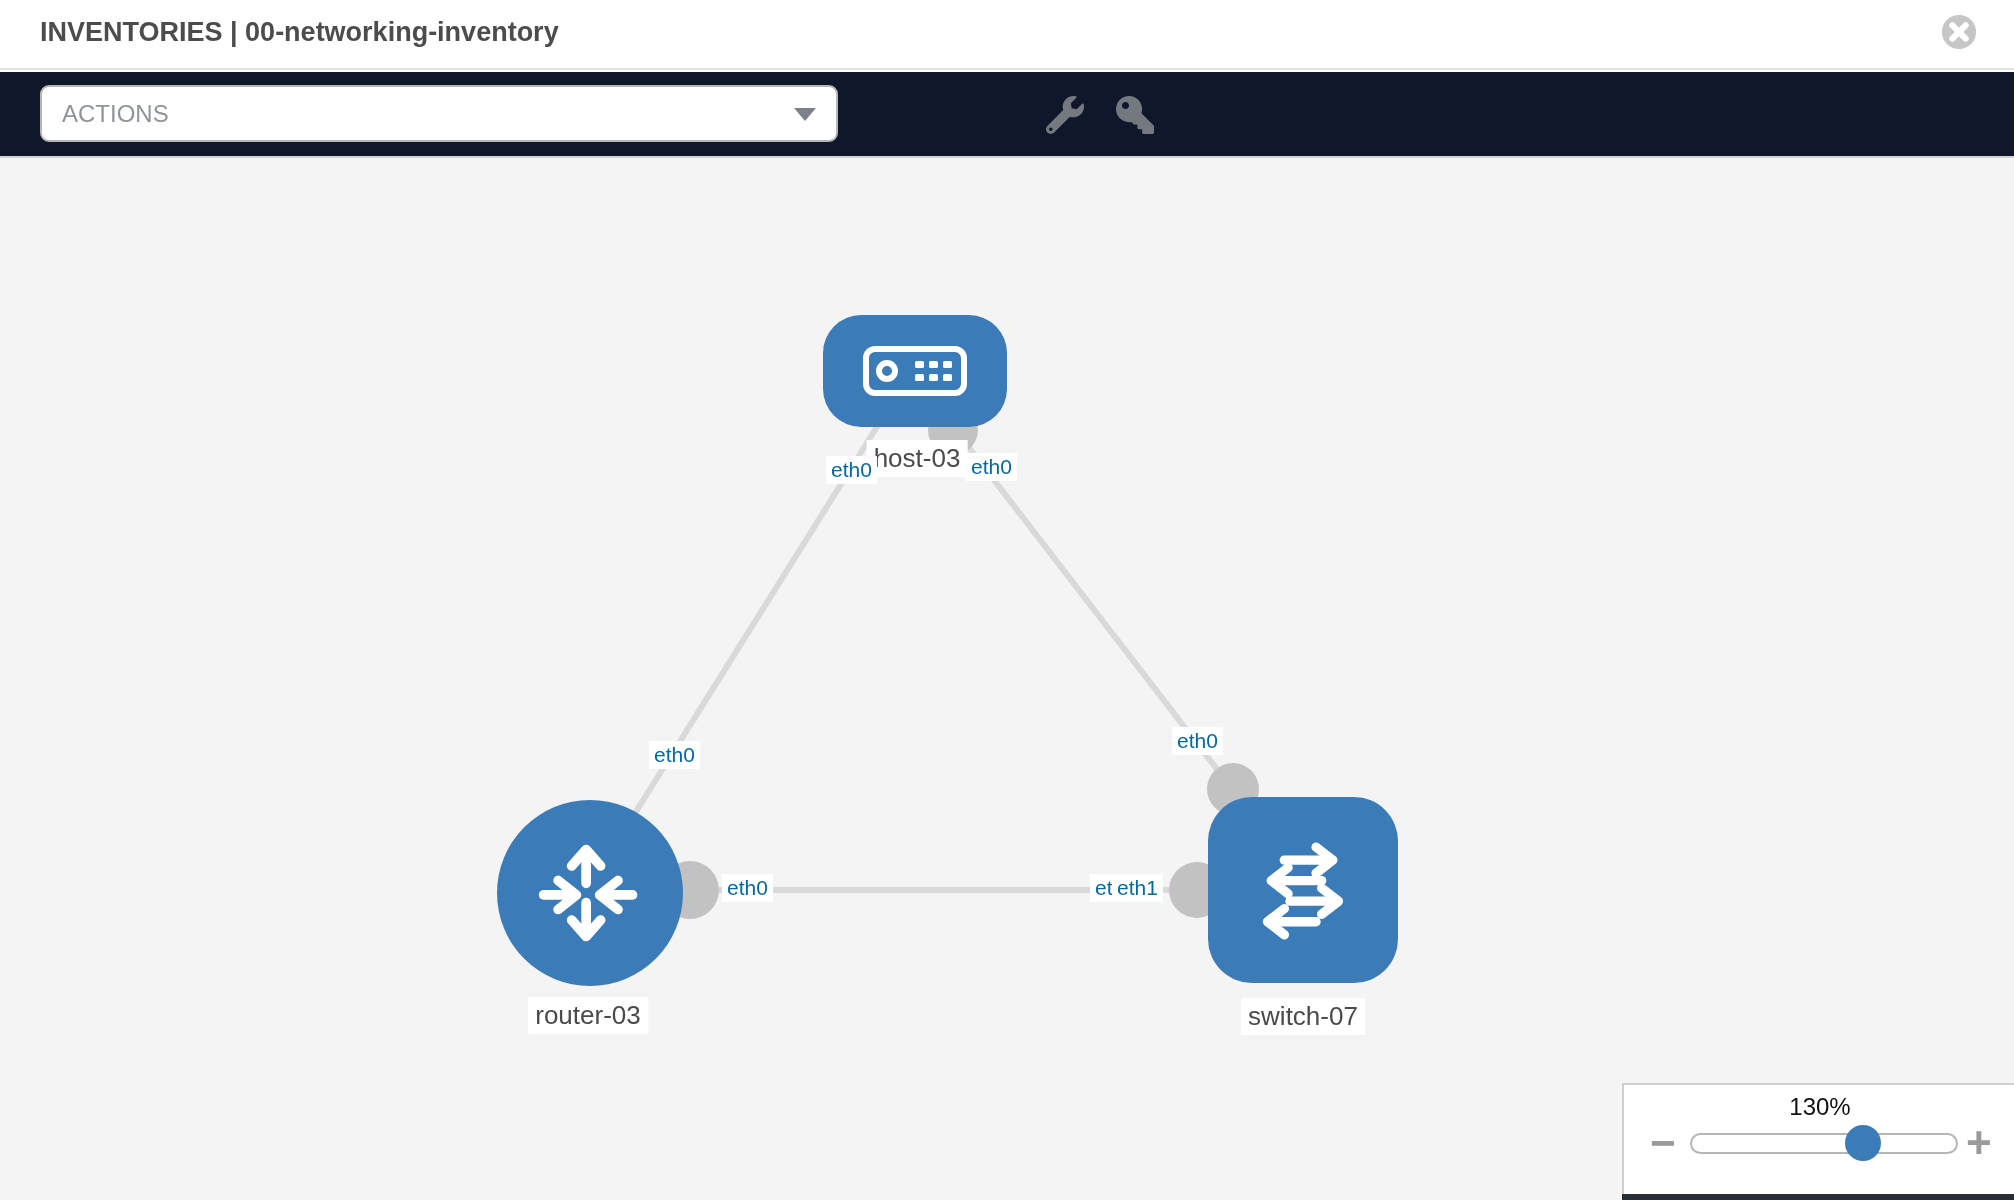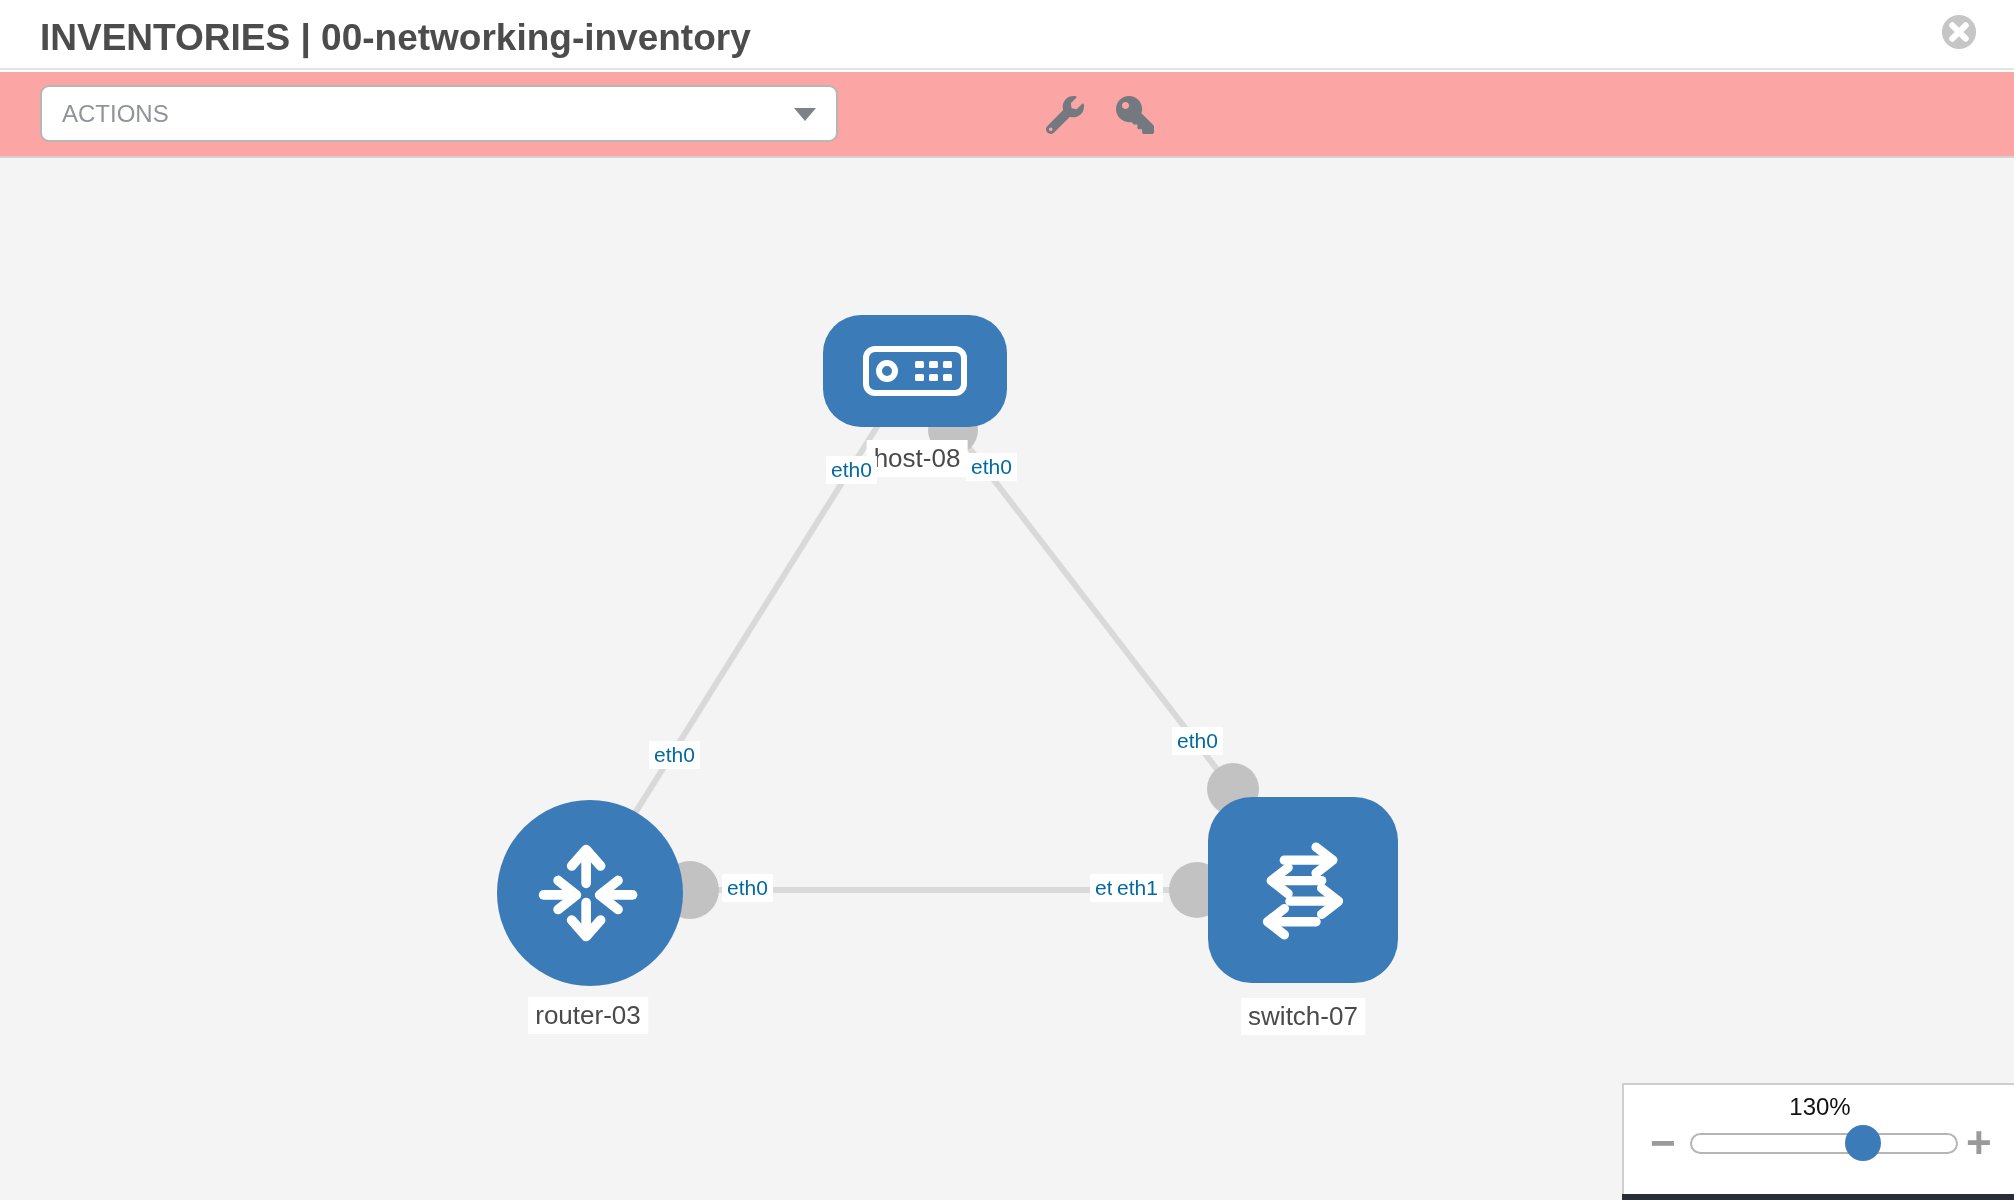--- a/index.html
+++ b/index.html
@@ -1,25 +1,25 @@
 <!DOCTYPE html>
 <html><head>
 <meta charset="utf-8">
 <style>
   html, body { margin:0; padding:0; width:2014px; height:1200px; overflow:hidden;
                font-family:"Liberation Sans","DejaVu Sans",sans-serif; background:#ffffff; }
 
   
   .header { position:absolute; left:0; top:0; width:2014px; height:70px; background:#ffffff;
             border-bottom:2px solid #e3e3e3; box-sizing:border-box; z-index:10; }
-  .title  { position:absolute; left:40px; top:17px; font-size:37px; font-weight:bold; color:#4c4c4c; }
+  .title  { position:absolute; left:40px; top:17px; font-size:27px; font-weight:bold; color:#4c4c4c; }
   .close-btn { position:absolute; left:1940px; top:13px; width:38px; height:38px; cursor:pointer; }
 
   
-  .toolbar { position:absolute; left:0; top:72px; width:2014px; height:86px; background:#fca5a5;
+  .toolbar { position:absolute; left:0; top:72px; width:2014px; height:86px; background:#0f172a;
              border-bottom:2px solid #d2d2d2; box-sizing:border-box; z-index:9; }
   .dropdown { position:absolute; top:13px; height:57px; background:#ffffff;
               border:2px solid #b6b6b6; border-radius:9px; box-sizing:border-box;
               display:flex; align-items:center; padding:0 20px; font-size:24px; color:#8f949b;
               cursor:pointer; }
   .dd-actions { left:40px;  width:798px; }
   .dd-search  { left:1183px; width:797px; }
   .caret { position:absolute; right:20px; top:50%; margin-top:-6px; width:0; height:0;
            border-left:11px solid transparent; border-right:11px solid transparent;
            border-top:13px solid #7d828a; }
@@ -142,21 +142,21 @@
         <path d="M80 50 H30"></path>
           <path d="M44 36 L26 50 L44 64"></path>
         <path d="M46 72 H94"></path>
           <path d="M80 58 L98 72 L80 86"></path>
         <path d="M74 94 H26"></path>
           <path d="M40 80 L22 94 L40 108"></path>
       </g>
     </svg>
   </div>
 
-  <div class="nlabel" style="left:917px; top:282px;">host-08</div>
+  <div class="nlabel" style="left:917px; top:282px;">host-03</div>
   <div class="nlabel" style="left:588px; top:839px;">router-03</div>
   <div class="nlabel" style="left:1303px; top:840px;">switch-07</div>
 
   <div class="elabel" style="left:826px; top:298px;">eth0</div>
   <div class="elabel" style="left:966px; top:295px;">eth0</div>
   <div class="elabel" style="left:649px; top:583px;">eth0</div>
   <div class="elabel" style="left:1172px; top:569px;">eth0</div>
   <div class="elabel" style="left:722px; top:716px;">eth0</div>
   <div class="elabel" style="left:1090px; top:716px;">eth0</div>
   <div class="elabel over" style="left:1112px; top:716px;text-align:right;">eth1</div>

